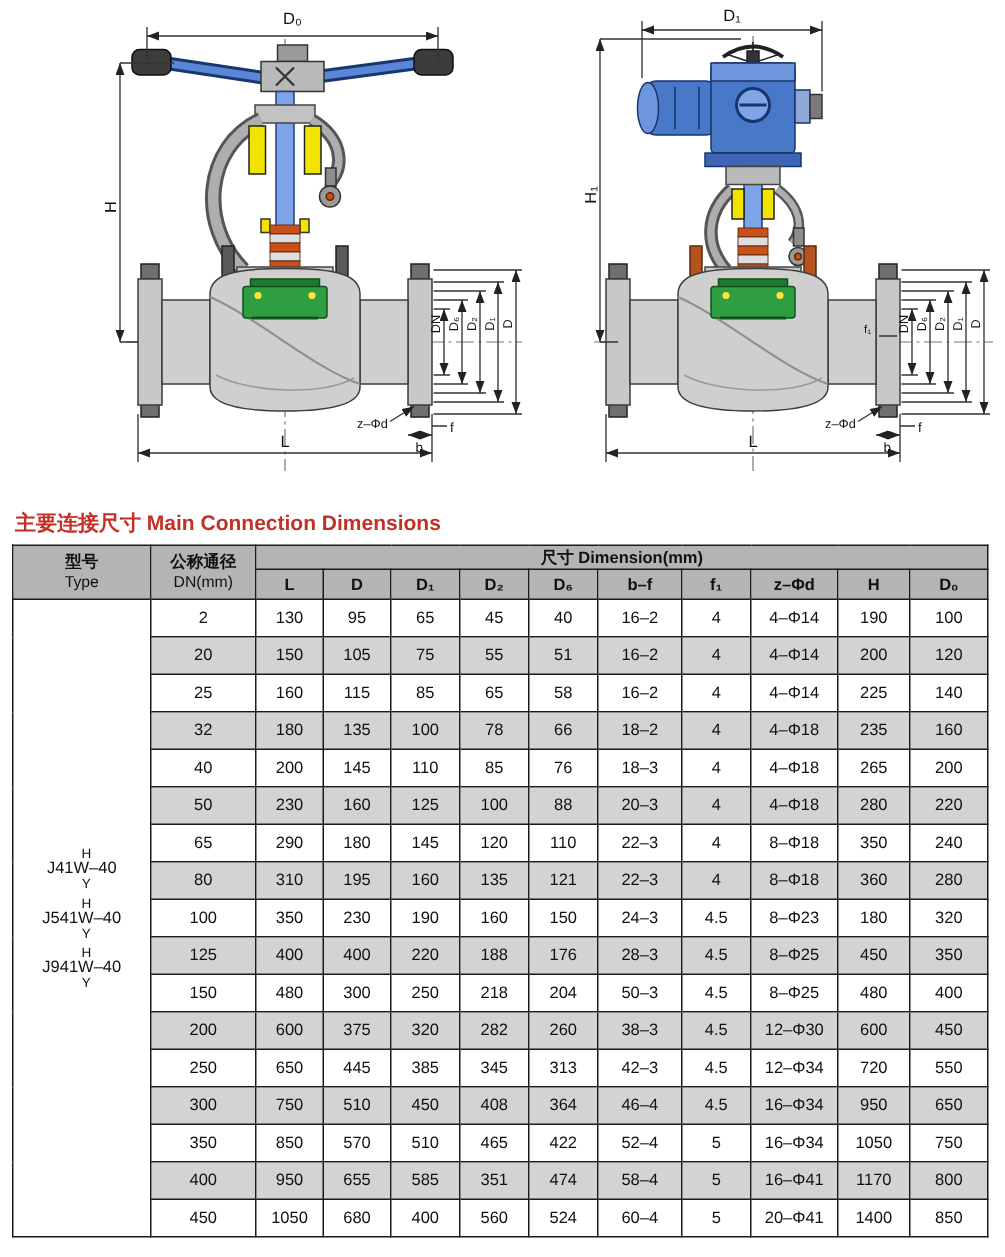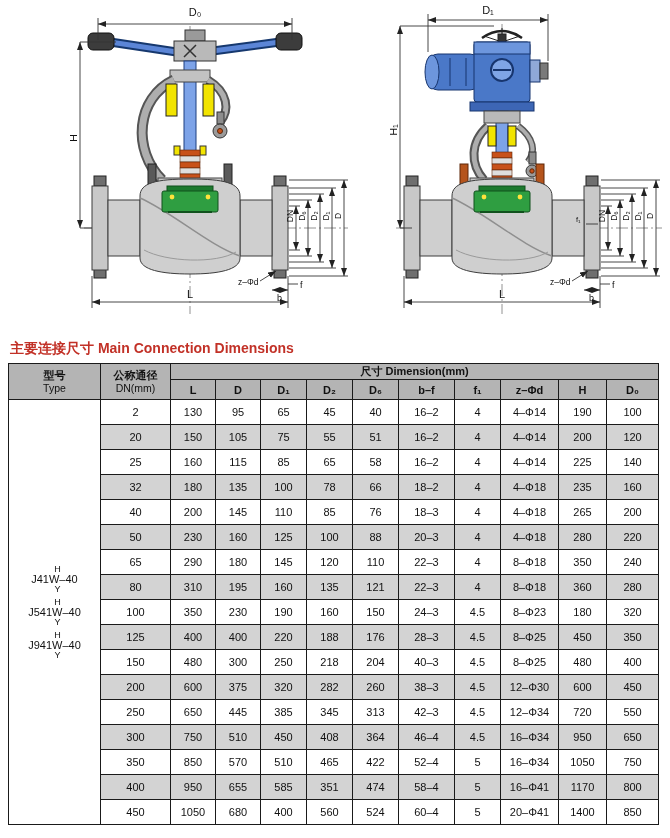--- a/index.html
+++ b/index.html
@@ -466,21 +466,21 @@
         <td>450</td>
         <td>350</td>
       </tr>
       <tr>
         <td>150</td>
         <td>480</td>
         <td>300</td>
         <td>250</td>
         <td>218</td>
         <td>204</td>
-        <td>40–3</td>
+        <td>50–3</td>
         <td>4.5</td>
         <td>8–Φ25</td>
         <td>480</td>
         <td>400</td>
       </tr>
       <tr>
         <td>200</td>
         <td>600</td>
         <td>375</td>
         <td>320</td>

